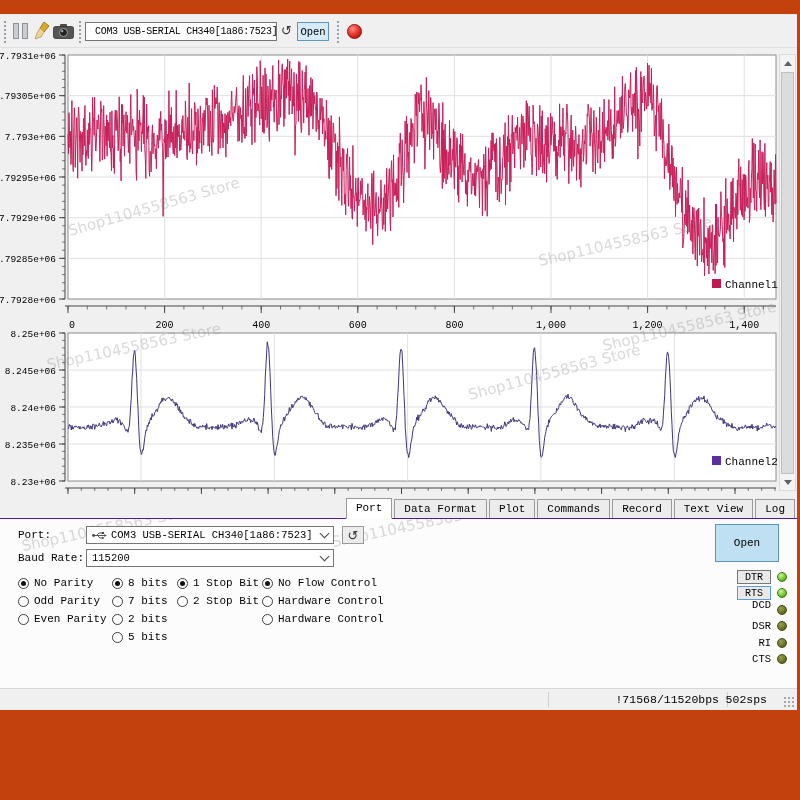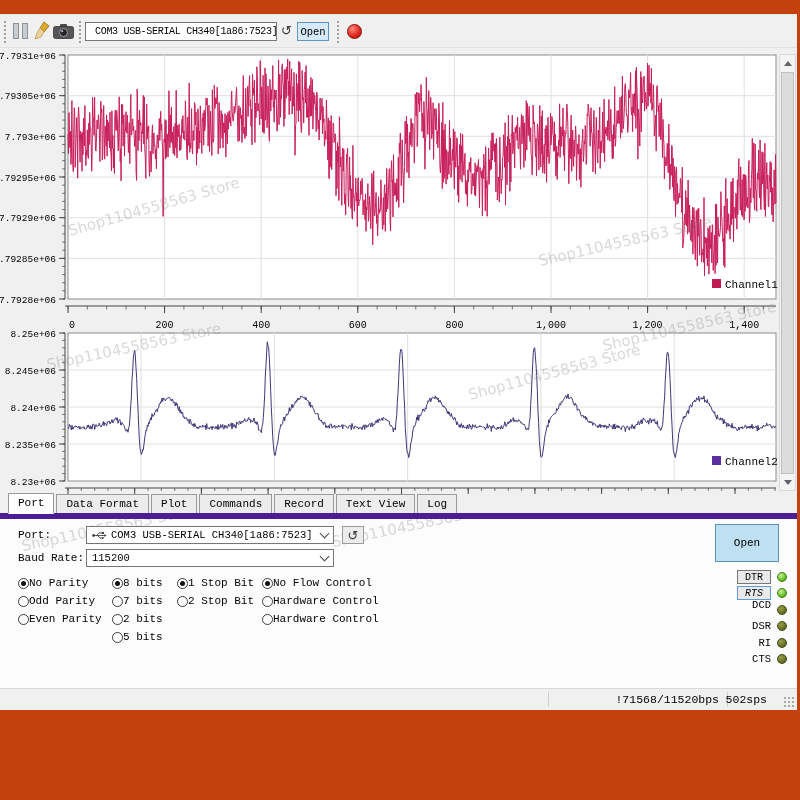--- a/index.html
+++ b/index.html
@@ -30,39 +30,39 @@
   .charts{position:absolute;top:48px;left:0;width:797px;height:449px;background:#f0f0f0;}
   .charts svg{position:absolute;left:0;top:0;}
   .vscroll{position:absolute;left:779px;top:6px;width:17px;height:437px;background:#f4f4f4;
            border:1px solid #dadada;box-sizing:border-box;}
   .vs-btn{position:absolute;left:0;width:15px;height:16px;display:flex;align-items:center;justify-content:center;}
   .tri-up{width:0;height:0;border-left:4px solid transparent;border-right:4px solid transparent;border-bottom:5px solid #5f6368;}
   .tri-dn{width:0;height:0;border-left:4px solid transparent;border-right:4px solid transparent;border-top:5px solid #5f6368;}
   .vs-thumb{position:absolute;left:1px;top:17px;width:13px;height:402px;background:#dcdcdc;border:1px solid #bfbfbf;box-sizing:border-box;}
   
   .tabbar{position:absolute;top:497px;left:0;width:797px;height:22px;background:#f0f0f0;
-          border-bottom:6px solid #4c1d95;box-sizing:border-box;display:flex;align-items:flex-end;
-          padding-left:8px;}
+          border-bottom:1px solid #4c1d95;box-sizing:border-box;display:flex;align-items:flex-end;
+          padding-left:8px;justify-content:flex-end;}
   .tab{font-size:11px;padding:3px 9px 3px;border:1px solid #9a9a9a;border-bottom:none;
        background:#ececec;margin-right:2px;height:19px;box-sizing:border-box;}
   .tab.active{background:#fff;height:21px;margin-bottom:-1px;border-bottom:1px solid #fff;z-index:2;}
   
   .panel{position:absolute;top:519px;left:0;width:797px;height:169px;background:#fcfcfc;overflow:hidden;}
   .plabel{position:absolute;font-size:11px;}
-  .radio-row{position:absolute;display:flex;align-items:center;font-size:11px;height:14px;}
+  .radio-row{position:absolute;display:flex;align-items:center;gap:5px;font-size:11px;height:14px;}
   .radio{width:11px;height:11px;border:1px solid #3c3c3c;border-radius:50%;background:#fff;
          box-sizing:border-box;position:relative;flex:none;}
   .radio.checked::after{content:"";position:absolute;left:2px;top:2px;width:5px;height:5px;
          border-radius:50%;background:#111;}
   .btn-open-big{position:absolute;left:715px;top:5px;width:64px;height:38px;background:#bfe0f2;
          border:1px solid #5b97b5;box-sizing:border-box;display:flex;align-items:center;
          justify-content:center;font-size:11px;}
   .sigbtn{position:absolute;left:737px;width:34px;height:14px;background:#e9e9e9;border:1px solid #777;
          box-sizing:border-box;font-size:10px;display:flex;align-items:center;justify-content:center;}
-  .sigbtn.focused{border-color:#5f9bd6;font-style:italic;}
+  .sigbtn.focused{border-color:#5f9bd6;}
   .siglbl{position:absolute;left:735px;width:36px;font-size:10.5px;text-align:right;}
   .led{position:absolute;left:777px;width:10px;height:10px;border-radius:50%;box-sizing:border-box;}
   .led.on{background:radial-gradient(circle at 35% 30%,#cdf59a,#6cc327 60%,#3f8a10);border:1px solid #3c7a12;}
   .led.off{background:radial-gradient(circle at 35% 30%,#9aa04a,#6b7226 60%,#4a4f16);border:1px solid #44481a;}
   .wm{position:absolute;color:rgba(130,130,130,0.30);font-size:15px;font-family:"DejaVu Sans",sans-serif;
       transform:rotate(-12deg);white-space:nowrap;pointer-events:none;}
   
   .statusbar{position:absolute;top:688px;left:0;width:797px;height:22px;background:#f0f0f0;
       border-top:1px solid #d8d8d8;box-sizing:border-box;font-size:11.5px;}
   .sb-text{position:absolute;top:4px;}

